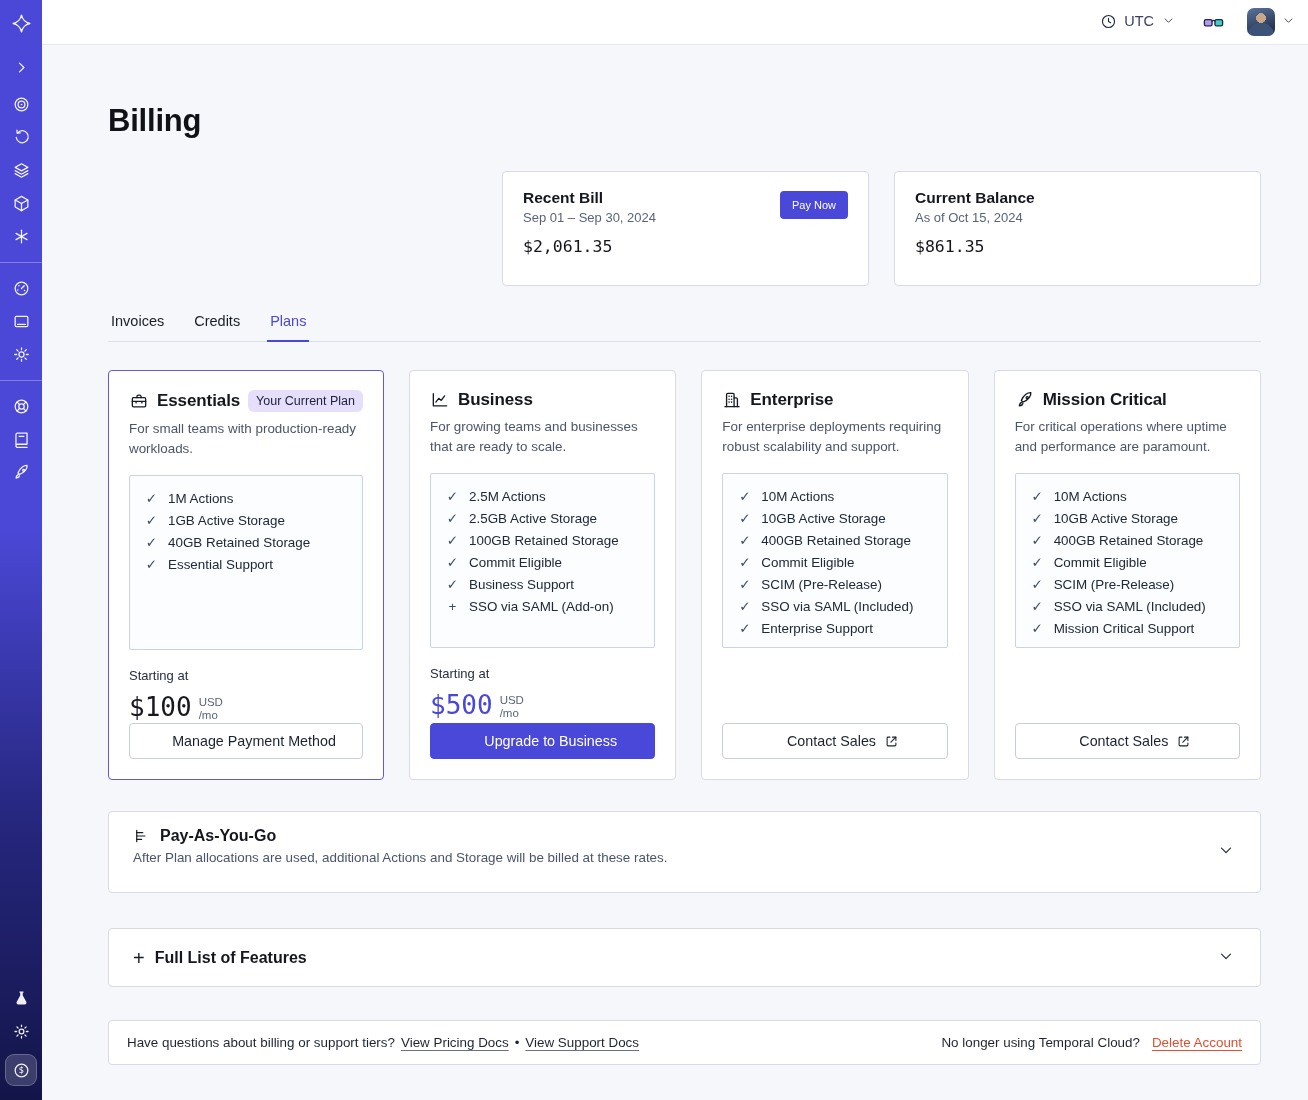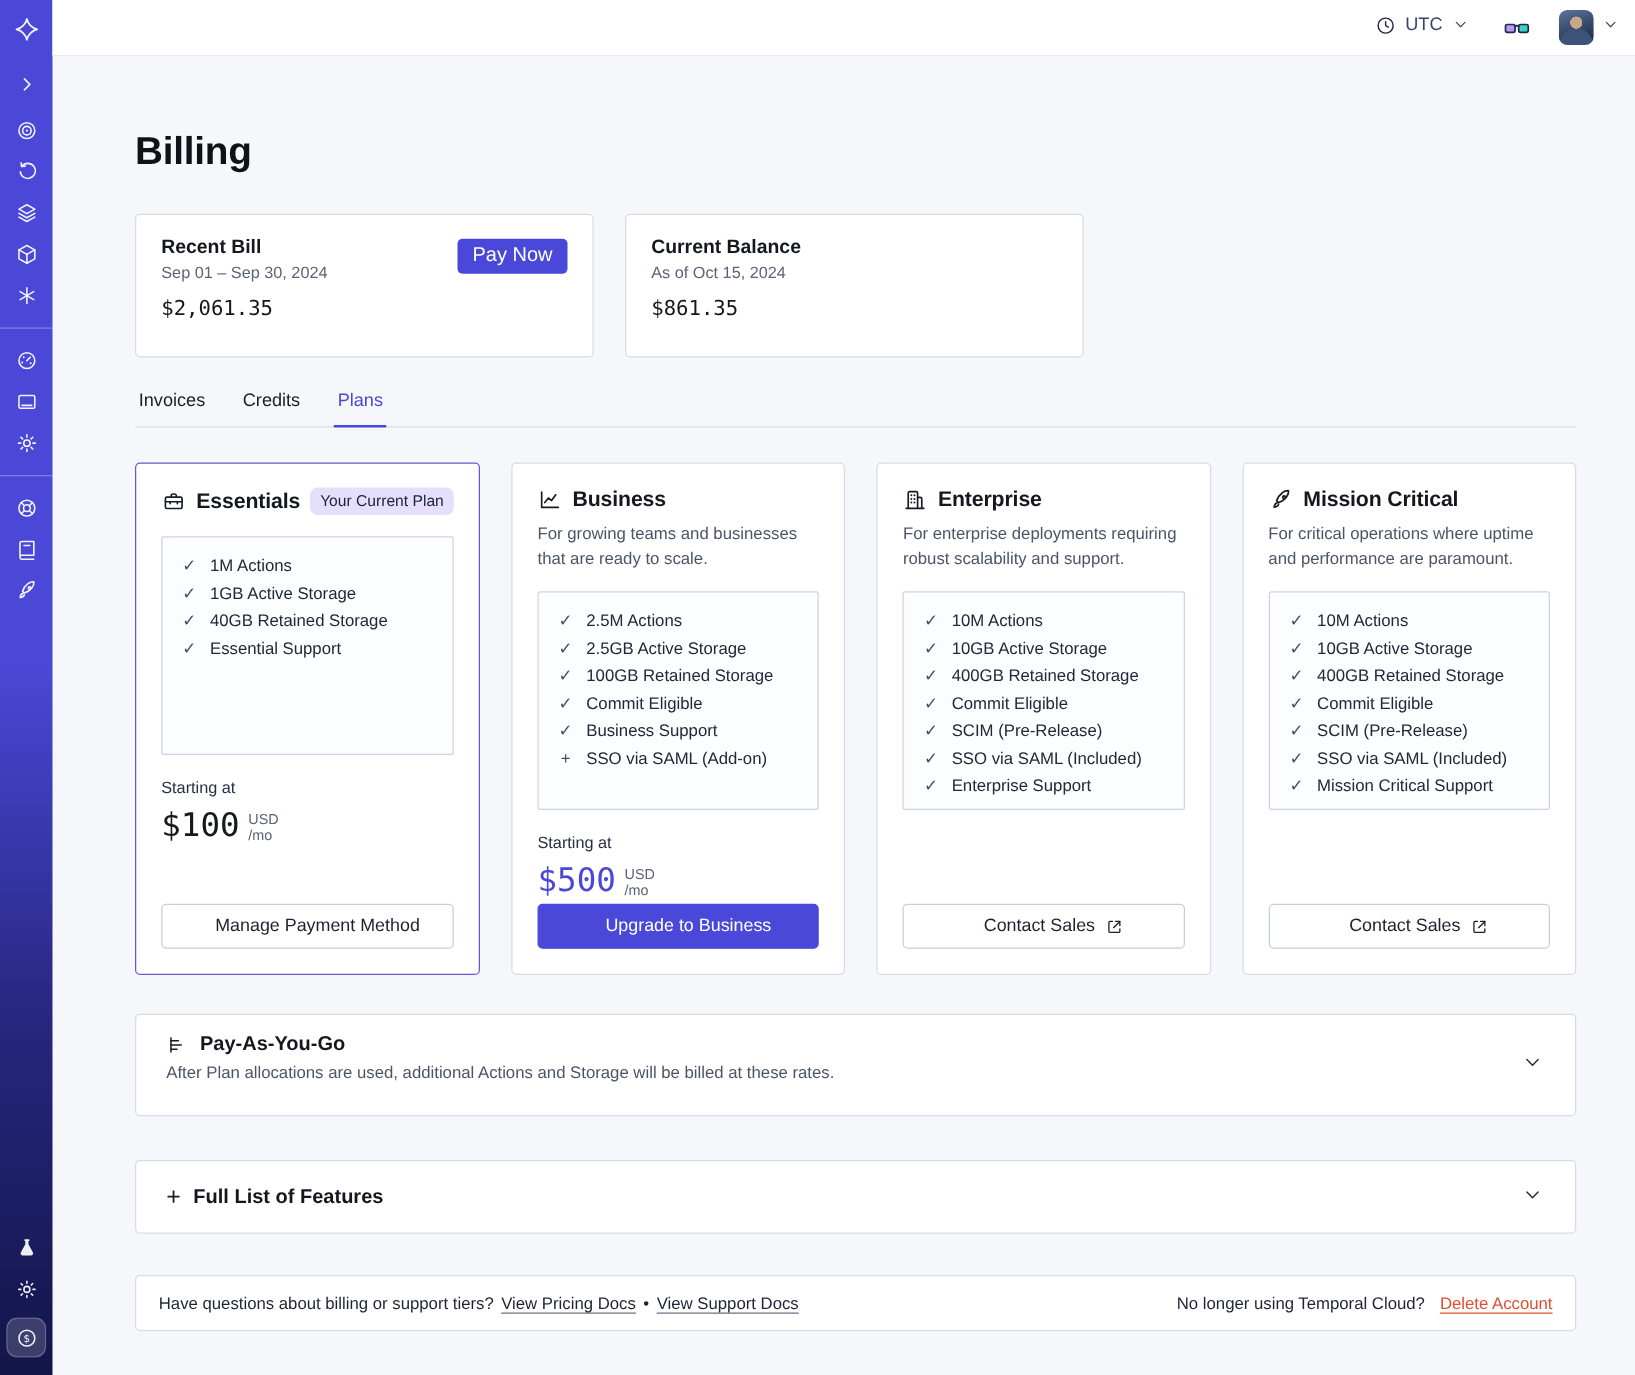--- a/index.html
+++ b/index.html
@@ -38,26 +38,26 @@
       radial-gradient(circle at 50% 36%, #c9a789 0 21%, rgba(0,0,0,0) 22%),
       radial-gradient(circle at 50% 100%, #3d5278 0 42%, rgba(0,0,0,0) 43%),
       linear-gradient(160deg, #5d749c 0%, #2a3a59 70%, #1c2940 100%);
     margin-right: 6px; }
   .user-menu { display: flex; align-items: center; cursor: pointer; }
 
   
   .content { padding: 0 47px 0 66px; }
   h1.page-title { margin-top: 57px; font-size: 31px; line-height: 37px; font-weight: 700; color: #101217; letter-spacing: -.2px; }
 
-  .summary-row { display: flex; gap: 25px; margin-top: 32px; }
+  .summary-row { display: flex; gap: 25px; margin-top: 32px; justify-content: flex-end; }
   .sum-card { width: 367px; height: 115px; background: #fff; border: 1px solid #d8dbe6; border-radius: 4px; padding: 17px 20px; position: relative; }
   .sum-title { font-size: 15.5px; font-weight: 700; color: #14171e; }
   .sum-sub { font-size: 13px; color: #5a6478; margin-top: 3px; }
   .sum-amount { font-family: "DejaVu Sans Mono", monospace; font-size: 16.5px; color: #15171c; margin-top: 12px; }
-  .pay-btn { position: absolute; top: 19px; right: 20px; height: 28px; padding: 0 12px; background: #4a48d8; color: #fff; border: none; border-radius: 4px; font-size: 16px; font-family: inherit; cursor: pointer; }
+  .pay-btn { position: absolute; top: 19px; right: 20px; height: 28px; padding: 0 12px; background: #4a48d8; color: #fff; border: none; border-radius: 4px; font-size: 11px; font-family: inherit; cursor: pointer; }
 
   .tabs { margin-top: 27px; display: flex; gap: 24px; border-bottom: 1px solid #dcdfe9; }
   .tab { font-size: 14.5px; color: #191d27; padding: 0 3px 11px; cursor: pointer; }
   .tab.active { color: #4a48d8; font-weight: 500; border-bottom: 2px solid #4a48d8; margin-bottom: -1px; }
 
   
   .plans-row { margin-top: 28px; display: grid; grid-template-columns: repeat(4, 1fr); gap: 25px; }
   .plan-card { background: #fff; border: 1px solid #d8dbe6; border-radius: 4px; height: 410px; padding: 19px 20px 20px; display: flex; flex-direction: column; }
   .plan-card.current { border-color: #605cd8; }
   .plan-head { display: flex; align-items: center; gap: 8px; }
@@ -265,20 +265,21 @@
         <div class="plan-card current">
           <div class="plan-head">
             <svg viewBox="0 0 24 24">
                 <rect x="4" y="8" width="16" height="11" rx="1.5"></rect>
                 <path d="M9.5 8V6.8A1.8 1.8 0 0 1 11.3 5h1.4a1.8 1.8 0 0 1 1.8 1.8V8"></path>
                 <path d="M4 12.5h16M8.5 12.5v1.8M15.5 12.5v1.8"></path>
               </svg>
             <span class="plan-name">Essentials</span>
             <span class="plan-badge">Your Current Plan</span>
           </div>
+          <div class="plan-desc">For small teams with production-ready workloads.</div>
           <div class="feature-box">
             <div class="feat">
                 <span class="feat-ic">✓</span>
                 <span>1M Actions</span>
               </div>
             <div class="feat">
                 <span class="feat-ic">✓</span>
                 <span>1GB Active Storage</span>
               </div>
             <div class="feat">

